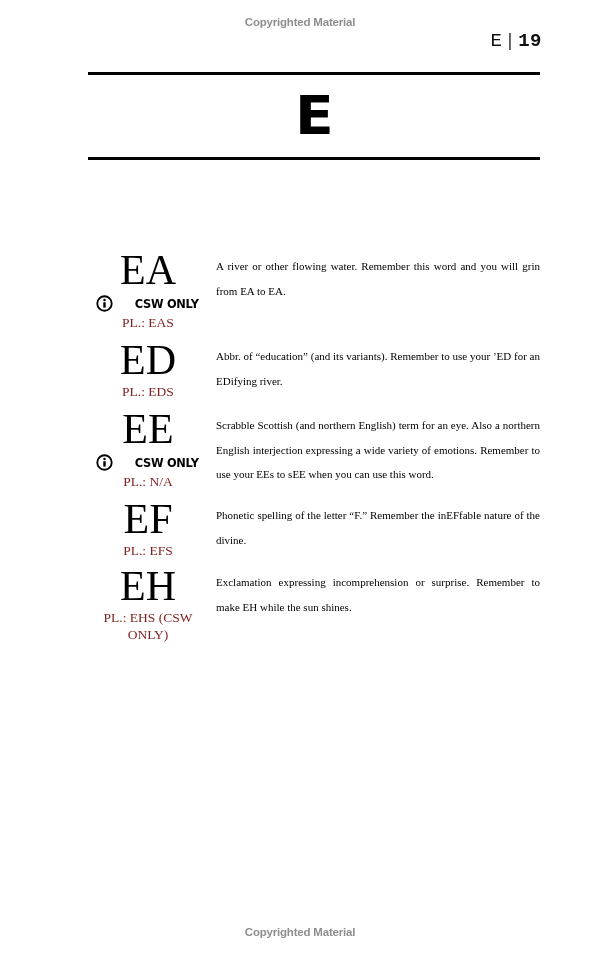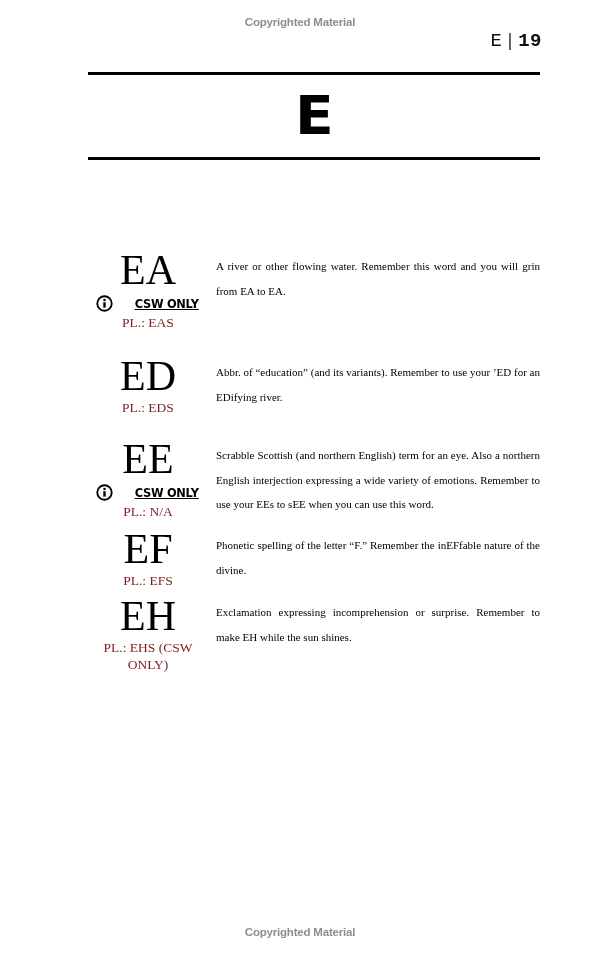--- a/index.html
+++ b/index.html
@@ -121,21 +121,20 @@
     color: #000000;
     display: block;
   }
   .csw-badge {
     display: flex;
     align-items: center;
     justify-content: center;
     gap: 20px;
     margin-top: 4px;
     margin-bottom: 1px;
-    text-decoration: underline;
   }
   .info-icon {
     width: 17px;
     height: 17px;
     display: block;
     flex: 0 0 17px;
   }
   .csw-label {
     font-family: "DejaVu Sans", "Liberation Sans", sans-serif;
     font-weight: bold;
@@ -164,22 +163,22 @@
     text-align: justify;
     text-justify: inter-word;
     margin: 0;
     hyphens: manual;
   }
   .definition + .definition {
     margin-top: 15px;
   }
 
   
-  .entry-ea  { margin-bottom: 22px; }
-  .entry-ed  { margin-bottom: 20px; justify-content: flex-end; }
+  .entry-ea  { margin-bottom: 6px; }
+  .entry-ed  { margin-bottom: 6px; justify-content: flex-end; }
   .entry-ee  { margin-bottom: 6px; }
   .entry-ef  { }
   .entry-eh  { margin-bottom: 0; }
 </style>
 </head>
 <body>
 
 <div class="running-head">
   <div class="copyright-mark">Copyrighted Material</div>
   <div class="folio">

